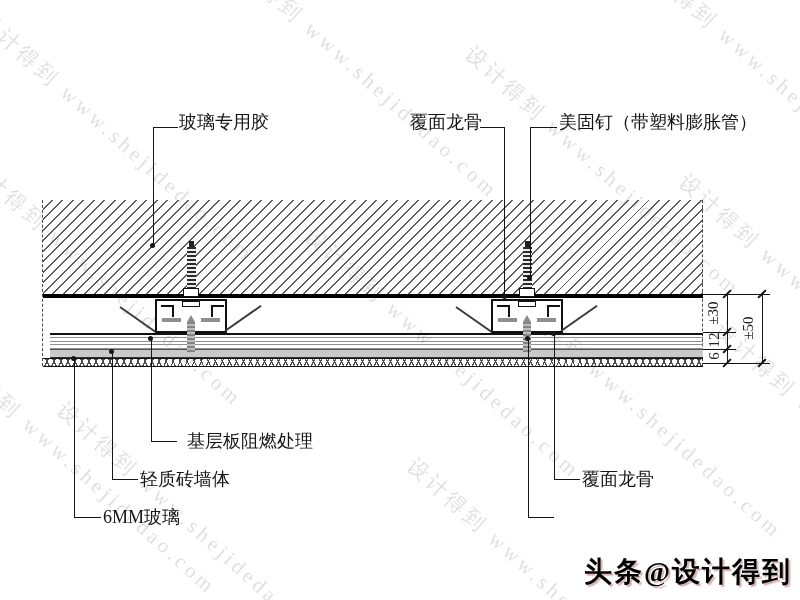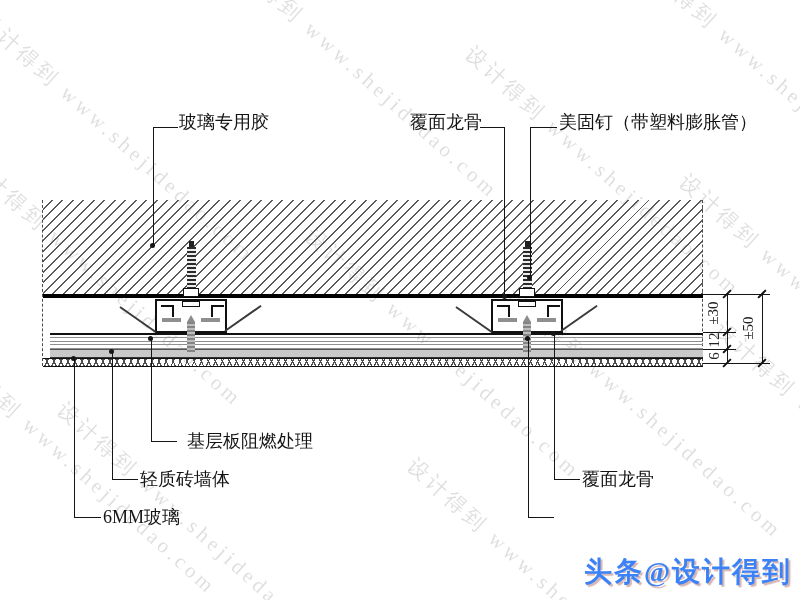--- a/index.html
+++ b/index.html
@@ -170,15 +170,15 @@
   </div>
 
   <div class="lbl" style="left:179px;top:113px">玻璃专用胶</div>
   <div class="lbl" style="left:410px;top:113px">覆面龙骨</div>
   <div class="lbl" style="left:559px;top:113px">美固钉（带塑料膨胀管）</div>
   <div class="lbl" style="left:187px;top:432px">基层板阻燃处理</div>
   <div class="lbl" style="left:140px;top:470px">轻质砖墙体</div>
   <div class="lbl" style="left:103px;top:508px">6MM玻璃</div>
   <div class="lbl" style="left:582px;top:470px">覆面龙骨</div>
 
-  <div class="brand" style="color: #3b82f6;">头条@设计得到</div>
+  <div class="brand" style="color: #000000;">头条@设计得到</div>
 
 </div>
 
 </body></html>

